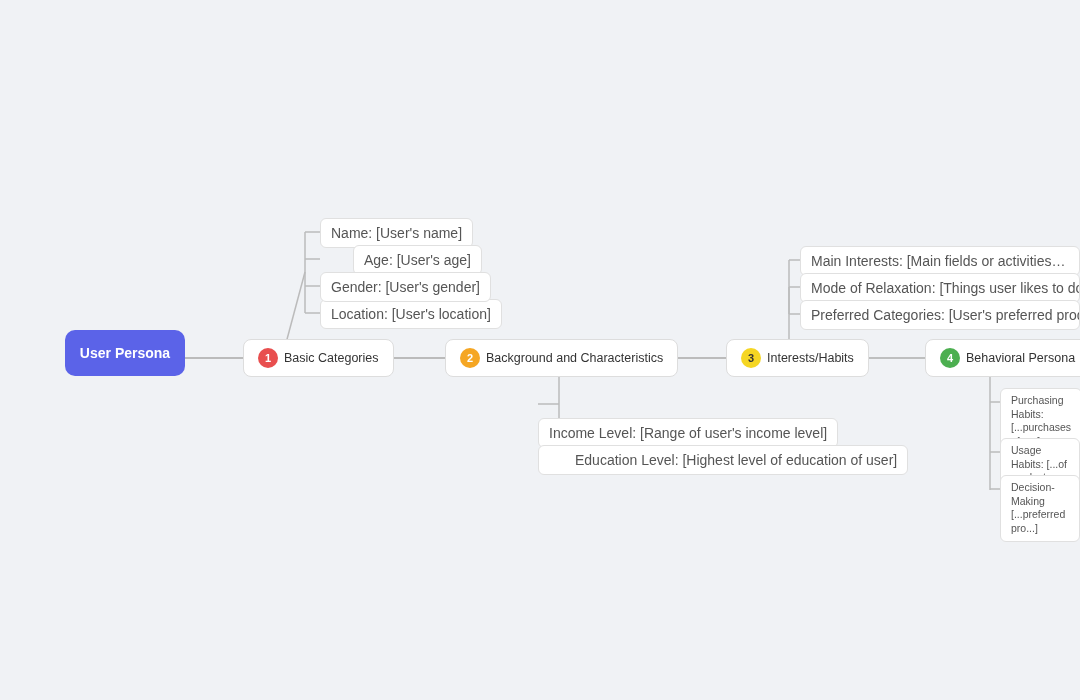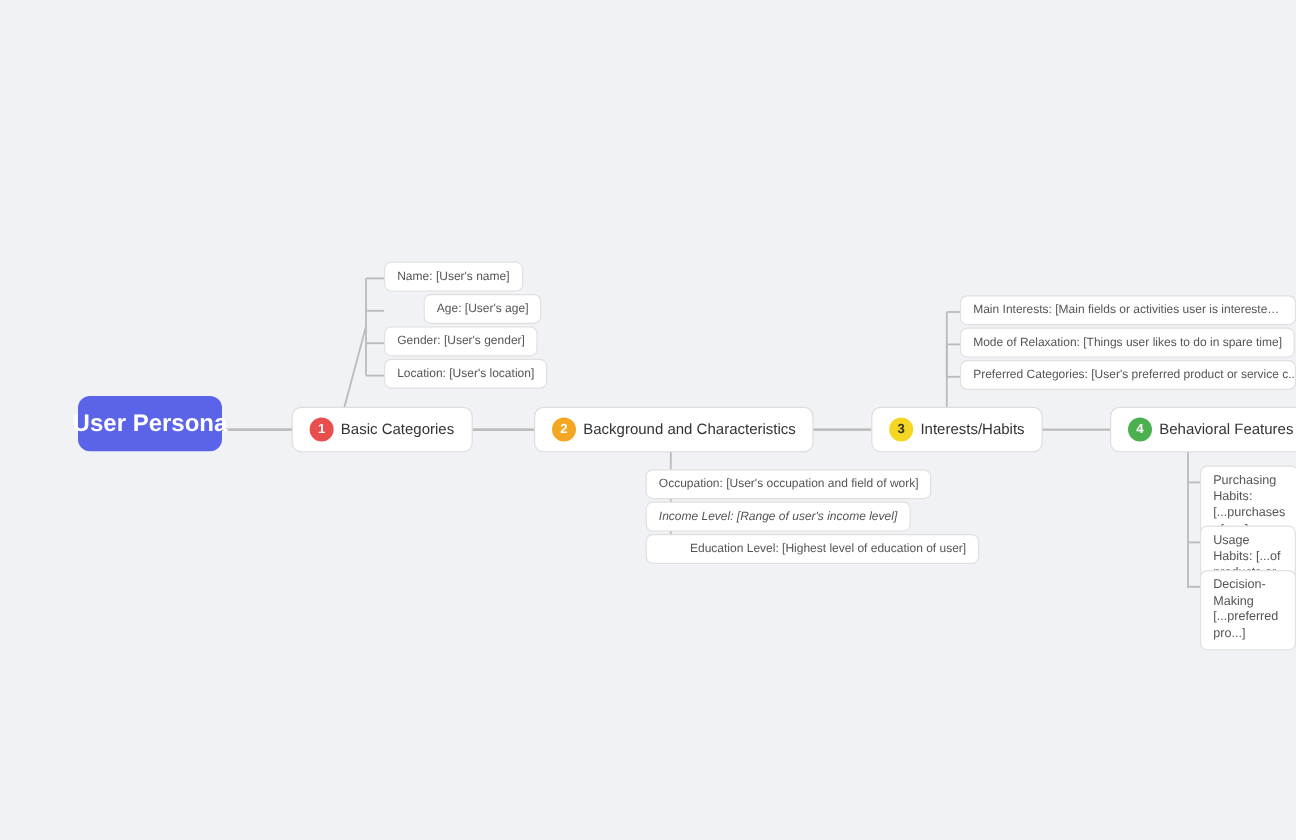--- a/index.html
+++ b/index.html
@@ -36,21 +36,21 @@
       font-size: 13px;
       font-weight: 500;
       white-space: nowrap;
     }
 
     .node-root {
       background: #5b63e8;
       color: #fff;
       padding: 12px 20px;
       border-radius: 10px;
-      font-size: 20px;
+      font-size: 14px;
       font-weight: 600;
     }
 
     .node-branch {
       background: #fff;
       border: 1.5px solid #ddd;
       padding: 8px 14px;
       border-radius: 8px;
       color: #333;
       font-size: 12.5px;
@@ -74,21 +74,21 @@
     .badge-2 { background: #f5a623; }
     .badge-3 { background: #f5d623; color: #333; }
     .badge-4 { background: #4caf50; }
 
     .leaf-node-small {
       position: absolute;
       background: #fff;
       border: 1.5px solid #e0e0e0;
       border-radius: 6px;
       padding: 5px 10px;
-      font-size: 10px;
+      font-size: 14px;
       color: #555;
       white-space: nowrap;
       line-height: 1.3;
     }
   </style>
 </head>
 <body>
 
 <div class="canvas">
 
@@ -149,40 +149,37 @@
     <span>Background and Characteristics</span>
   </div>
 
   <div class="node node-branch" style="left: 726px; top: 339px; height: 38px; display:flex; align-items:center;">
     <span class="badge badge-3">3</span>
     <span>Interests/Habits</span>
   </div>
 
   <div class="node node-branch" style="left: 925px; top: 339px; height: 38px; display:flex; align-items:center;">
     <span class="badge badge-4">4</span>
-    <span>Behavioral Features</span>
+    <span>Behavioral Persona</span>
   </div>
 
   <div class="leaf-node-small" style="left: 320px; top: 218px;">
     <span>Name: [User's name]</span>
   </div>
   <div class="leaf-node-small" style="left: 320px; top: 245px; margin-left: 33px;">
     <span>Age: [User's age]</span>
   </div>
   <div class="leaf-node-small" style="left: 320px; top: 299px;">
     <span>Location: [User's location]</span>
   </div>
   <div class="leaf-node-small" style="left: 320px; top: 272px;">
     <span>Gender: [User's gender]</span>
   </div>
 
-  <div class="leaf-node-small" style="left: 538px; top: 391px; white-space: nowrap;">
-    <span>Occupation: [User's occupation and field of work]</span>
-  </div>
-  <div class="leaf-node-small" style="left: 538px; top: 418px; white-space: nowrap; font-style: italic;">
+  <div class="leaf-node-small" style="left: 538px; top: 418px; white-space: nowrap;">
     <span>Income Level: [Range of user's income level]</span>
   </div>
   <div class="leaf-node-small" style="left: 538px; top: 445px; white-space: nowrap; padding-left: 36px;">
     <span>Education Level: [Highest level of education of user]</span>
   </div>
 
   <div class="leaf-node-small" style="left: 800px; top: 246px; white-space: nowrap; max-width: 280px; white-space: nowrap; overflow: hidden; text-overflow: ellipsis;">
     <span>Main Interests: [Main fields or activities user is interested in]</span>
   </div>
   <div class="leaf-node-small" style="left: 800px; top: 273px; white-space: nowrap; max-width: 280px; overflow: hidden;">

